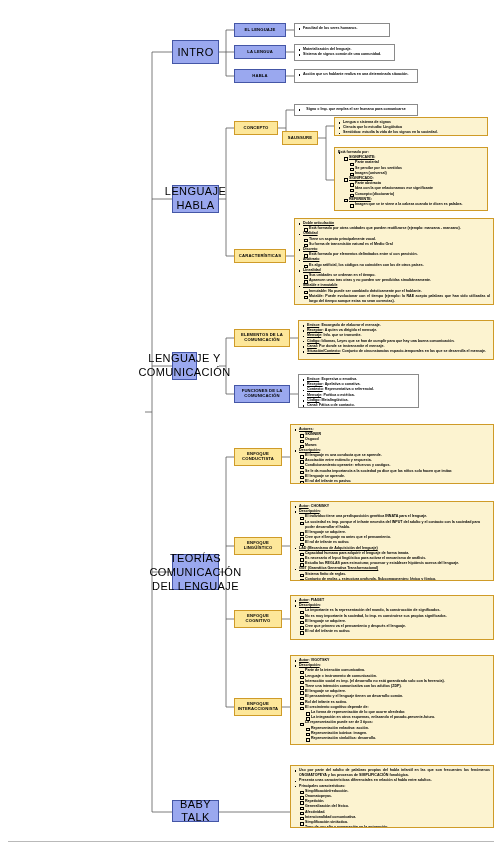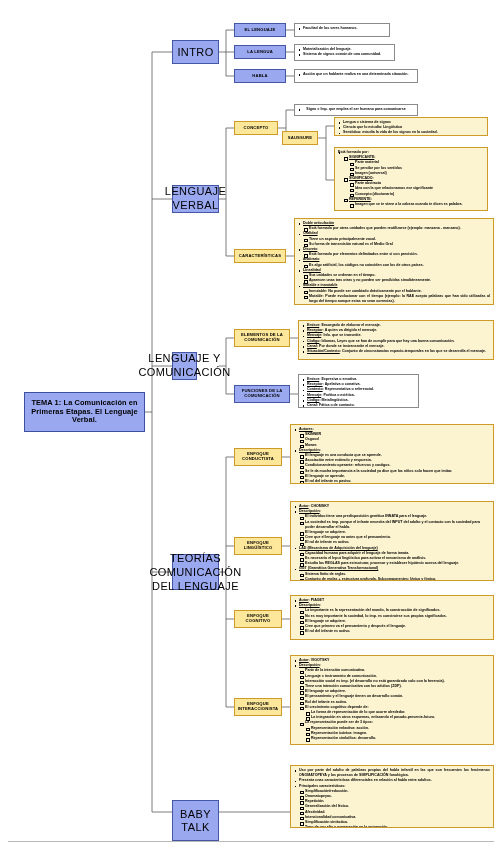--- a/index.html
+++ b/index.html
@@ -207,23 +207,20 @@
       <path d="M226,707 L234,707"></path>
       <path d="M282,457 L290,457"></path>
       <path d="M282,546 L290,546"></path>
       <path d="M282,619 L290,619"></path>
       <path d="M282,707 L290,707"></path>
 
       <path d="M219,812 L290,812"></path>
     </g>
   </svg>
 
-  <div class="node blue root" style="left:24px; top:392px; width:121px; height:40px;">
-    <span>TEMA 1: La Comunicación en Primeras Etapas. El Lenguaje Verbal.</span>
-  </div>
 
   <div class="node blue lvl1" style="left:172px; top:40px; width:47px; height:24px;">
     <span>INTRO</span>
   </div>
 
   <div class="node blue lvl2" style="left:234px; top:23px; width:52px; height:14px;">
     <span>EL LENGUAJE</span>
   </div>
   <div class="detail" style="left:294px; top:23px; width:96px; height:14px;">
     <ul>
@@ -244,21 +241,21 @@
   <div class="node blue lvl2" style="left:234px; top:69px; width:52px; height:14px;">
     <span>HABLA</span>
   </div>
   <div class="detail" style="left:294px; top:69px; width:124px; height:14px;">
     <ul>
       <li>Acción que un hablante realiza en una determinada situación.</li>
     </ul>
   </div>
 
   <div class="node blue lvl1" style="left:172px; top:185px; width:47px; height:28px; line-height:1.25;">
-    <span>LENGUAJE VERBAL</span>
+    <span>LENGUAJE HABLA</span>
   </div>
 
   <div class="node yellow" style="left:234px; top:121px; width:44px; height:14px;">
     <span>CONCEPTO</span>
   </div>
   <div class="detail" style="left:294px; top:104px; width:124px; height:12px;">
     <ul>
       <li style="padding-left:0;text-align:center;">Signo = Imp. que emplea el ser humano para comunicarse</li>
     </ul>
   </div>
@@ -424,21 +421,21 @@
       <li class="l2">El crecimiento cognitivo depende de:</li>
       <li class="l3">La forma de representación de lo que ocurre alrededor.</li>
       <li class="l3">La integración en otros esquemas, enlazando el pasado-presente-futuro.</li>
       <li class="l2">La representación puede ser de 3 tipos:</li>
       <li class="l3">Representación enlactiva: acción.</li>
       <li class="l3">Representación icónica: imagen.</li>
       <li class="l3">Representación simbólica: desarrollo.</li>
     </ul>
   </div>
 
-  <div class="node blue lvl1" style="left:172px; top:800px; width:47px; height:41px;">
+  <div class="node blue lvl1" style="left:172px; top:800px; width:47px; height:22px;">
     <span>BABY TALK</span>
   </div>
   <div class="detail cream" style="left:290px; top:765px; width:204px; height:63px;">
     <ul>
       <li class="just"><span>Uso por parte del adulto de palabras propias del habla infantil en las que son frecuentes los fenómenos ONOMATOPEYA y los procesos de SIMPLIFICACIÓN fonológica.</span></li>
       <li>Presenta unas características diferenciales en relación al habla entre adultos.</li>
       <li>Principales características:</li>
       <li class="l2">Simplificación/reducción.</li>
       <li class="l2">Onomatopeyas.</li>
       <li class="l2">Repetición.</li>

